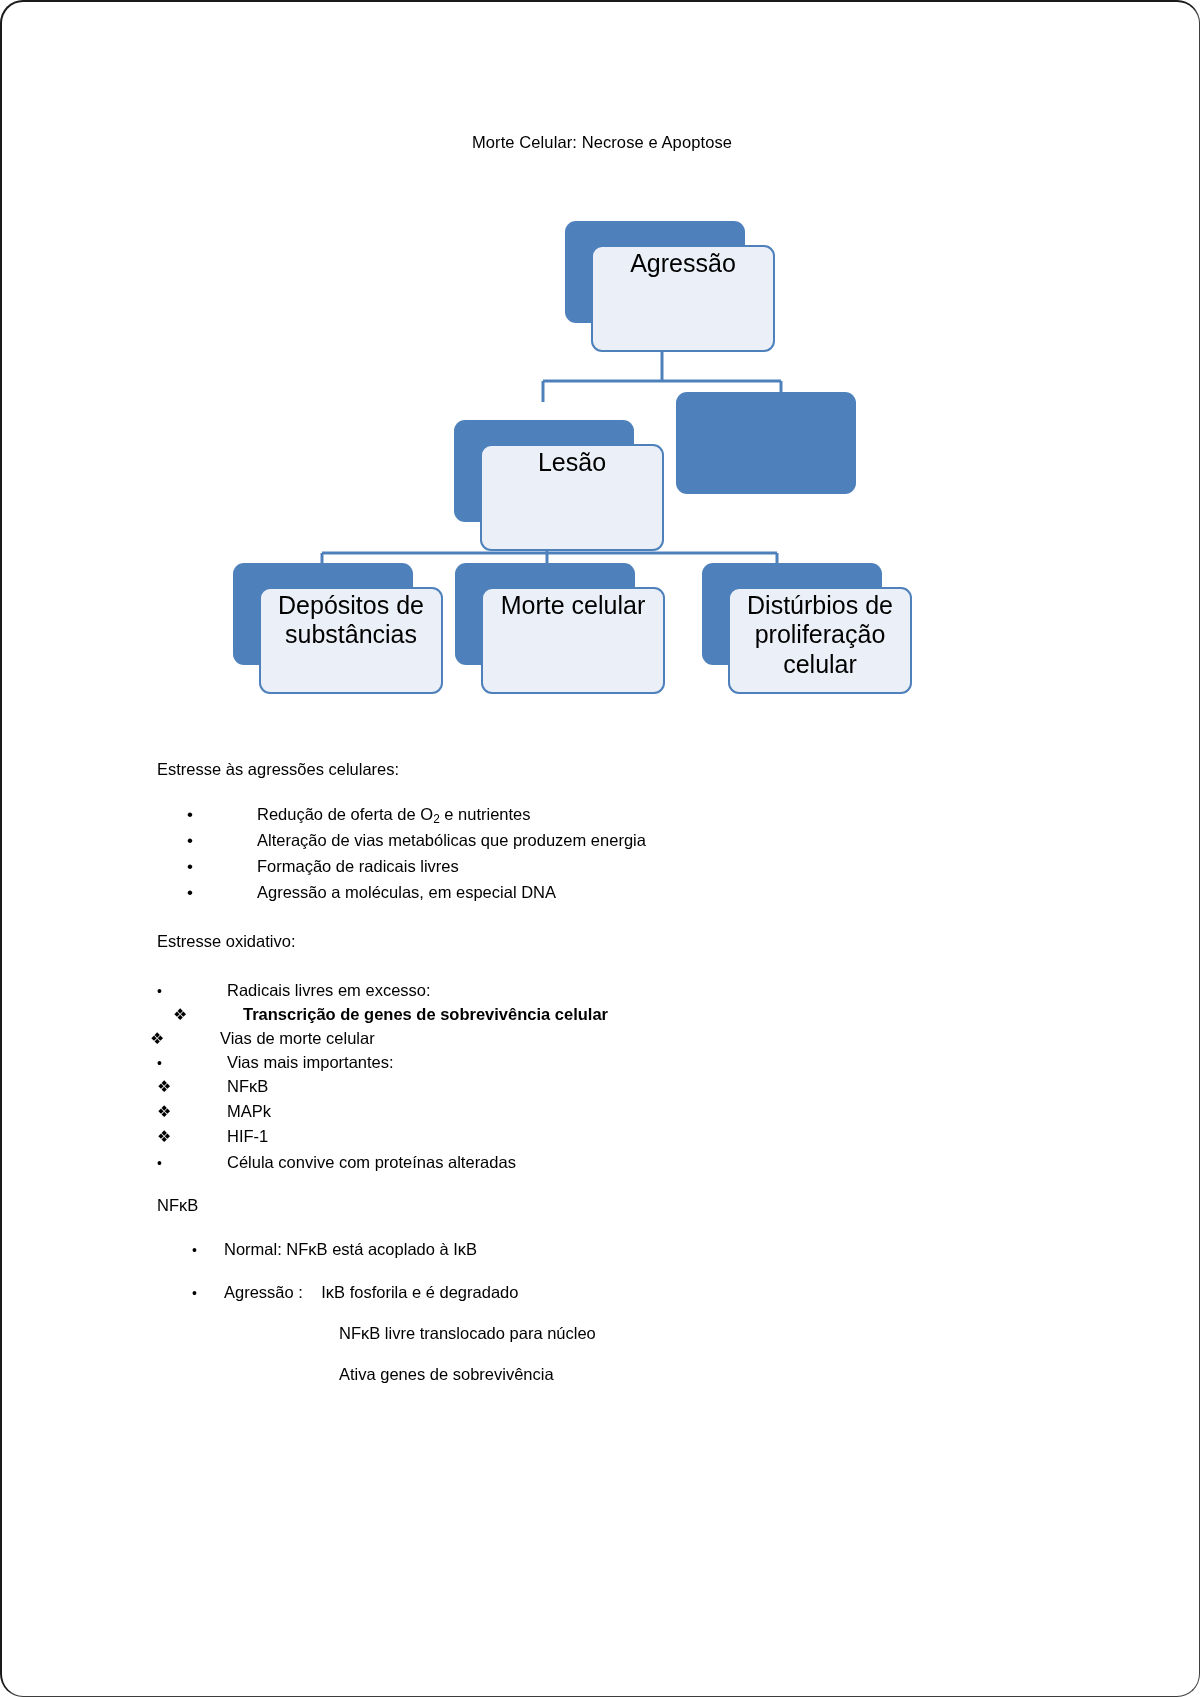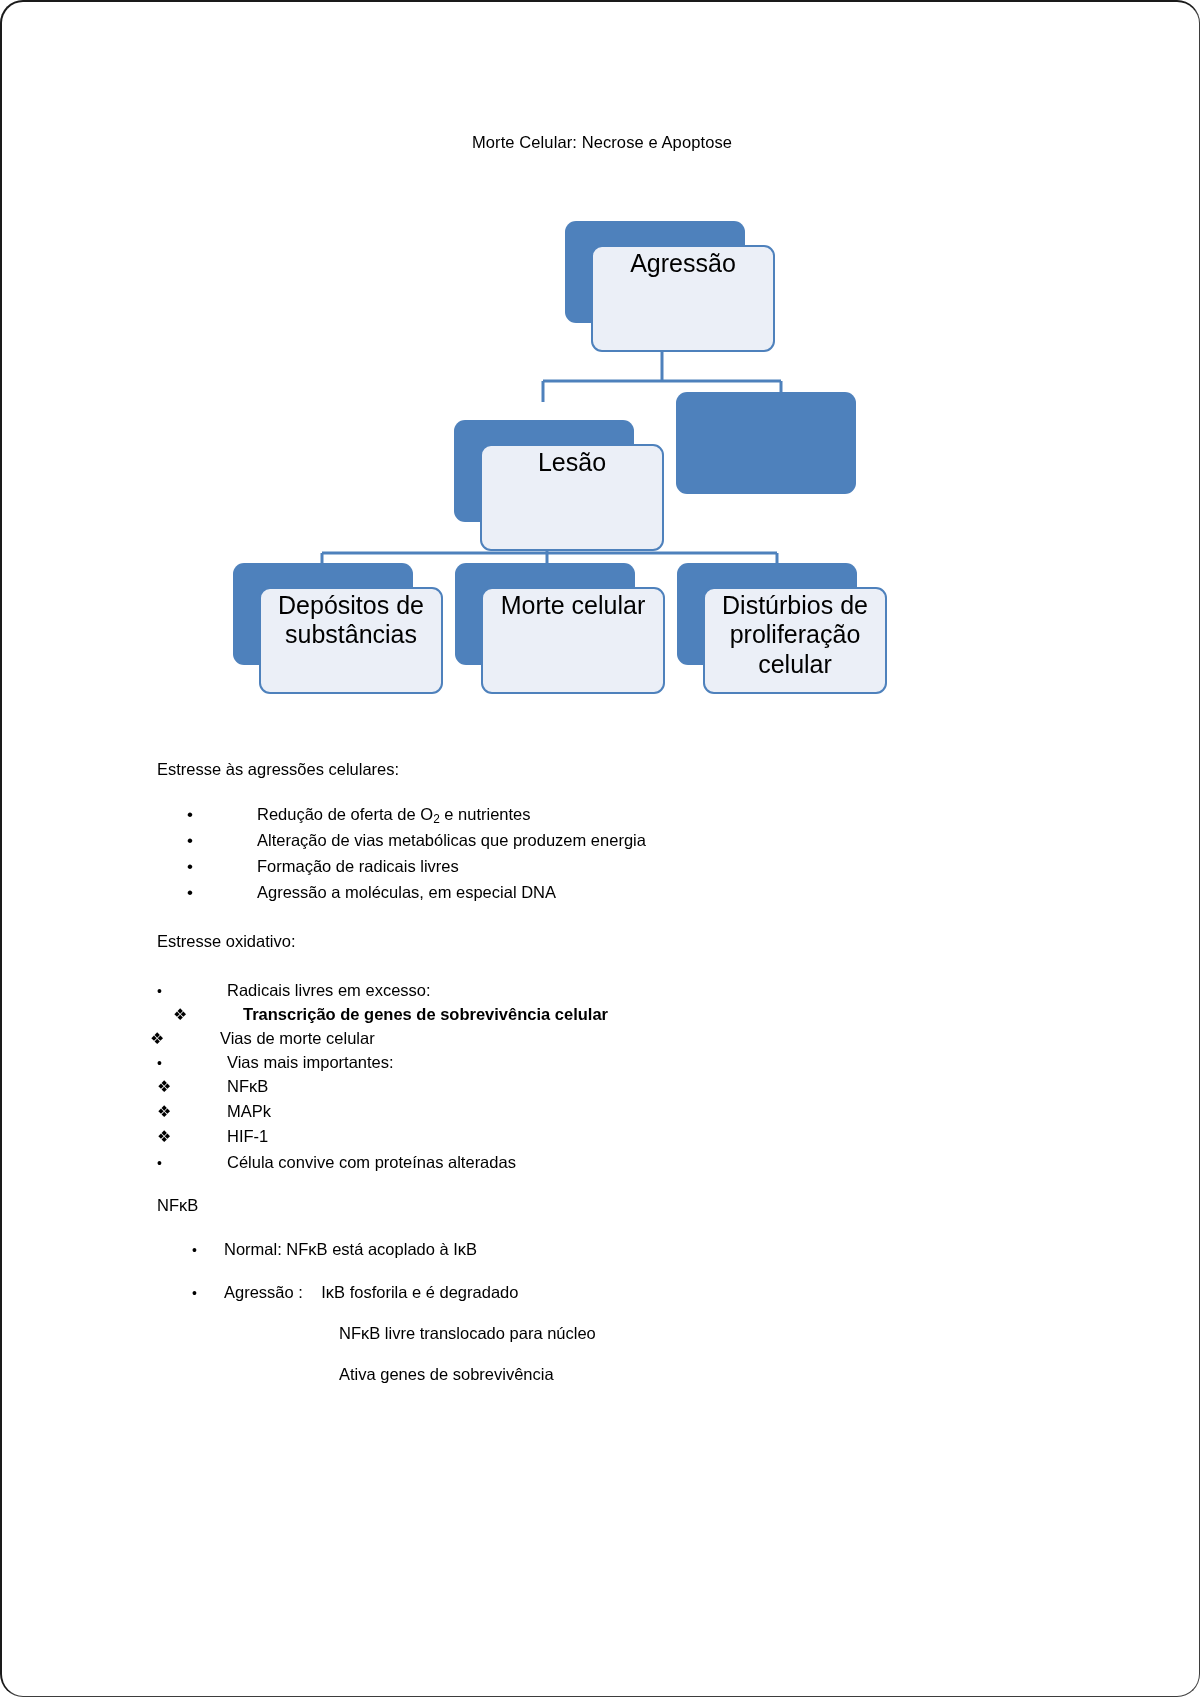--- a/index.html
+++ b/index.html
@@ -159,21 +159,21 @@
       </div>
     </div>
 
     <div class="node" style="left:453px; top:561px; width:210px; height:131px;">
       <div class="shadow" style="width:180px; height:102px;"></div>
       <div class="face" style="left:26px; top:24px; width:184px; height:107px;">
         <span>Morte celular</span>
       </div>
     </div>
 
-    <div class="node" style="left:675px; top:561px; width:210px; height:142px;">
+    <div class="node" style="left:700px; top:561px; width:210px; height:142px;">
       <div class="shadow" style="width:180px; height:102px;"></div>
       <div class="face" style="left:26px; top:24px; width:184px; height:107px;">
         <span>Distúrbios de proliferação celular</span>
       </div>
     </div>
   </div>
 
   <div class="text-body">
 
     <div class="para lead" style="left:155px; top:758px;">Estresse às agressões celulares:</div>

